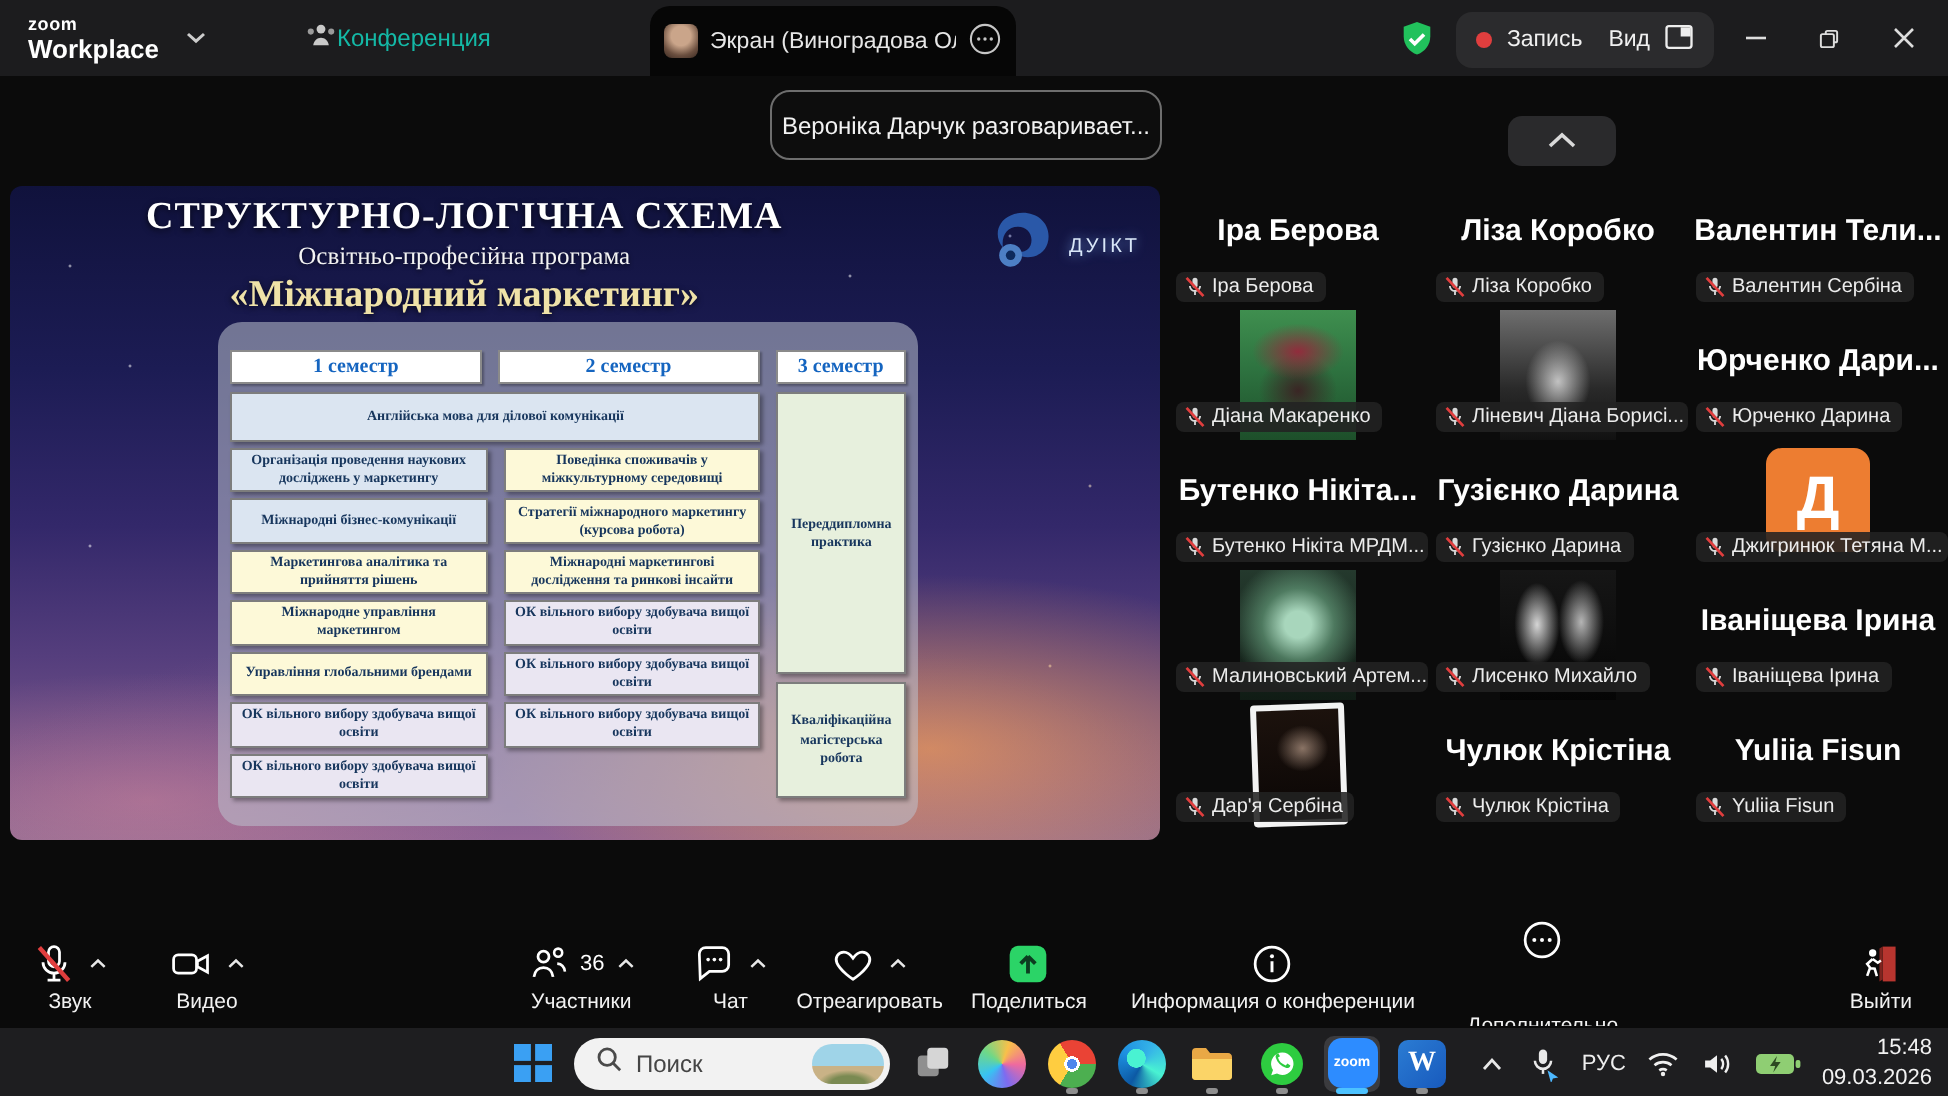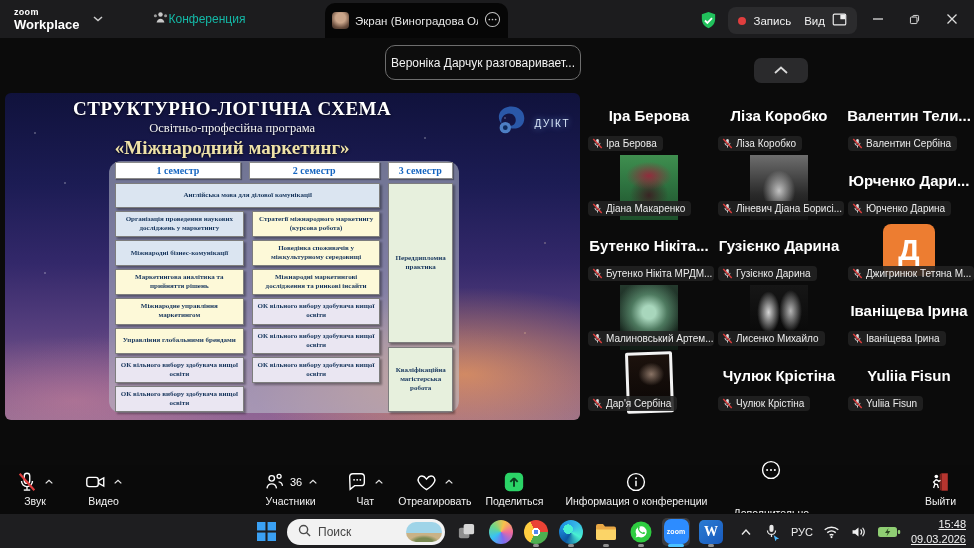--- a/index.html
+++ b/index.html
@@ -60,21 +60,21 @@
   .slide-title { font-size:19px; font-weight:700; color:#fff; letter-spacing:.5px;
                  text-shadow:0 1px 3px rgba(0,0,0,.7); }
   .slide-sub { font-size:12.5px; color:#f3f3f3; margin-top:1px; text-shadow:0 1px 2px rgba(0,0,0,.6); }
   .slide-prog { font-size:19px; font-weight:700; color:#efe2a8; margin-top:1px;
                 text-shadow:0 1px 3px rgba(0,0,0,.7); }
   .emblem { position:absolute; right:10px; top:9px; display:flex; align-items:center; gap:5px; z-index:2; }
   .emblem-text { font-size:10px; font-weight:400; color:#d9e7f8; letter-spacing:1.5px;
                  text-shadow:0 0 6px rgba(130,180,255,.8); }
 
   .panel { position:absolute; left:104px; top:68px; width:350px; height:252px; z-index:2;
-           background:rgba(188,193,205,.55); border-radius:12px; padding:1px 6px; }
+           background:rgba(188,193,205,.55); border-radius:12px; padding:14px 6px; }
   .phead { display:flex; gap:8px; height:17px; margin-bottom:4px; }
   .ph { background:#fff; border:1px solid #8a8a8a; display:flex; align-items:center; justify-content:center;
         font:bold 10px "Liberation Serif", serif; color:#1565c0; box-shadow:1px 1px 1px rgba(0,0,0,.3); }
   .pbody { display:flex; gap:8px; height:calc(100% - 21px); }
   .c12 { display:flex; flex-direction:column; }
   .boxwide { height:25px; margin-bottom:3px; }
   .cols { flex:1; display:flex; gap:8px; }
   .col { flex:1; display:grid; grid-template-rows:repeat(7,1fr); gap:3px; }
   .c3 { display:flex; flex-direction:column; gap:4px; }
   .box { border:1px solid #7d7d7d; display:flex; align-items:center; justify-content:center; text-align:center;
@@ -147,21 +147,21 @@
   .ico-copilot { width:24px; height:24px; border-radius:50%;
       background:conic-gradient(from 20deg,#f8c04a,#ef6a9e,#7d6bf0,#38c3f2,#6fd887,#f8c04a); }
   .ico-chrome { width:24px; height:24px; border-radius:50%;
       background:radial-gradient(circle,#4f86ec 0 15%, #fff 15% 23%, rgba(0,0,0,0) 23%),
                  conic-gradient(from -30deg,#ea4335 0 120deg,#4caf50 120deg 240deg,#ffcd40 240deg 360deg); }
   .ico-edge { width:24px; height:24px; border-radius:50%;
       background:radial-gradient(circle at 38% 38%, #49f2d2 0 22%, rgba(0,0,0,0) 23%),
                  conic-gradient(from 210deg,#0c59a4,#1d8fe0,#35b3e8,#49f2d2,#0c59a4); }
   .tray { position:absolute; right:8px; top:0; height:35px; display:flex; align-items:center; gap:10px; }
   .tray-txt { font-size:11px; color:#eee; cursor:pointer; }
-  .clock { text-align:right; font-size:11px; color:#f2f2f2; line-height:1.3; cursor:pointer;text-decoration:underline; }
+  .clock { text-align:right; font-size:11px; color:#f2f2f2; line-height:1.3; cursor:pointer; }
   .icobtn { display:flex; align-items:center; cursor:pointer; }
 </style>
 </head>
 <body>
 
 <div class="app">
 
   <header class="titlebar">
     <div class="zlogo">
       <div class="t">zoom</div>
@@ -272,22 +272,22 @@
               <div class="col">
                   <div class="box" style="background: rgb(219, 229, 241);">Організація проведення наукових досліджень у маркетингу</div>
                   <div class="box" style="background: rgb(219, 229, 241);">Міжнародні бізнес-комунікації</div>
                   <div class="box" style="background: rgb(253, 249, 216);">Маркетингова аналітика та прийняття рішень</div>
                   <div class="box" style="background: rgb(253, 249, 216);">Міжнародне управління маркетингом</div>
                   <div class="box" style="background: rgb(253, 249, 216);">Управління глобальними брендами</div>
                   <div class="box" style="background: rgb(234, 230, 242);">ОК  вільного вибору здобувача вищої освіти</div>
                   <div class="box" style="background: rgb(234, 230, 242);">ОК  вільного вибору здобувача вищої освіти</div>
                 </div>
               <div class="col">
+                  <div class="box" style="background: rgb(253, 249, 216);">Поведінка споживачів у міжкультурному середовищі</div>
                   <div class="box" style="background: rgb(253, 249, 216);">Стратегії міжнародного маркетингу (курсова робота)</div>
-                  <div class="box" style="background: rgb(253, 249, 216);">Поведінка споживачів у міжкультурному середовищі</div>
                   <div class="box" style="background: rgb(253, 249, 216);">Міжнародні маркетингові дослідження та ринкові інсайти</div>
                   <div class="box" style="background: rgb(234, 230, 242);">ОК  вільного вибору здобувача вищої освіти</div>
                   <div class="box" style="background: rgb(234, 230, 242);">ОК  вільного вибору здобувача вищої освіти</div>
                   <div class="box" style="background: rgb(234, 230, 242);">ОК  вільного вибору здобувача вищої освіти</div>
                 </div>
             </div>
           </div>
           <div class="c3" style="flex:64">
               <div class="box" style="background: rgb(231, 240, 221); flex: 2.55 1 0%;">Переддипломна практика</div>
               <div class="box" style="background: rgb(231, 240, 221); flex: 1 1 0%;">Кваліфікаційна магістерська робота</div>

